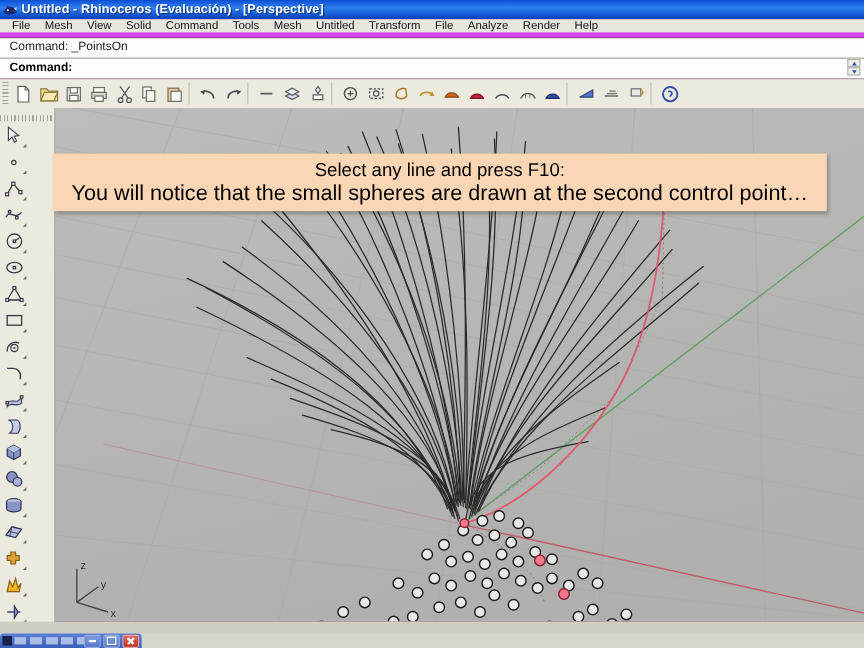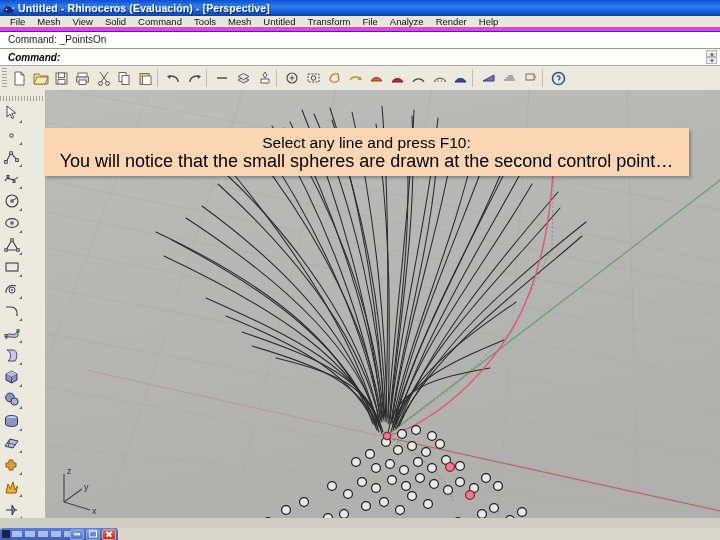--- a/index.html
+++ b/index.html
@@ -18,21 +18,21 @@
   .menubar{position:absolute;left:0;top:16px;width:720px;height:15px;background:#e9e6de;
     border-bottom:4px solid #d946ef;display:flex;align-items:center;padding-left:4px;box-sizing:border-box;}
   .menuitem{font-size:9.5px;color:#111;padding:0 6px;line-height:14px;white-space:nowrap;cursor:default;}
 
   
   .cmdarea{position:absolute;left:0;top:32px;width:720px;height:34px;background:#fbfbf8;}
   .cmd-hist{position:absolute;left:0;top:0;width:720px;height:17px;box-sizing:border-box;
     border-bottom:1px solid #9a9a94;padding-left:8px;font-size:10px;color:#1a1a1a;line-height:16px;
     background:#fdfdfb;white-space:nowrap;overflow:hidden;}
   .cmd-prompt-row{position:absolute;left:0;top:17px;width:720px;height:17px;box-sizing:border-box;
-    border-bottom:1px solid #a8a8a2;background:#fdfdfb;display:flex;align-items:center;font-style:italic;}
+    border-bottom:1px solid #a8a8a2;background:#fdfdfb;display:flex;align-items:flex-start;}
   .cmd-prompt{padding-left:8px;font-size:10px;font-weight:bold;color:#000;line-height:15px;flex:1 1 auto;
     white-space:nowrap;overflow:hidden;}
   .spinner{width:11px;height:14px;margin-right:3px;display:flex;flex-direction:column;flex:0 0 auto;}
   .spin-btn{flex:1;border:1px solid #b6b6ae;background:#eeeee8;position:relative;}
   .spin-btn:after{content:"";position:absolute;left:50%;top:50%;transform:translate(-50%,-50%);
     border-left:2.5px solid transparent;border-right:2.5px solid transparent;}
   .spin-up:after{border-bottom:3px solid #3355aa;}
   .spin-dn:after{border-top:3px solid #3355aa;}
   .grip{position:absolute;left:2px;top:1px;width:3px;height:32px;
     background:repeating-linear-gradient(to bottom,#9e9e96 0 1px,transparent 1px 3px);}

